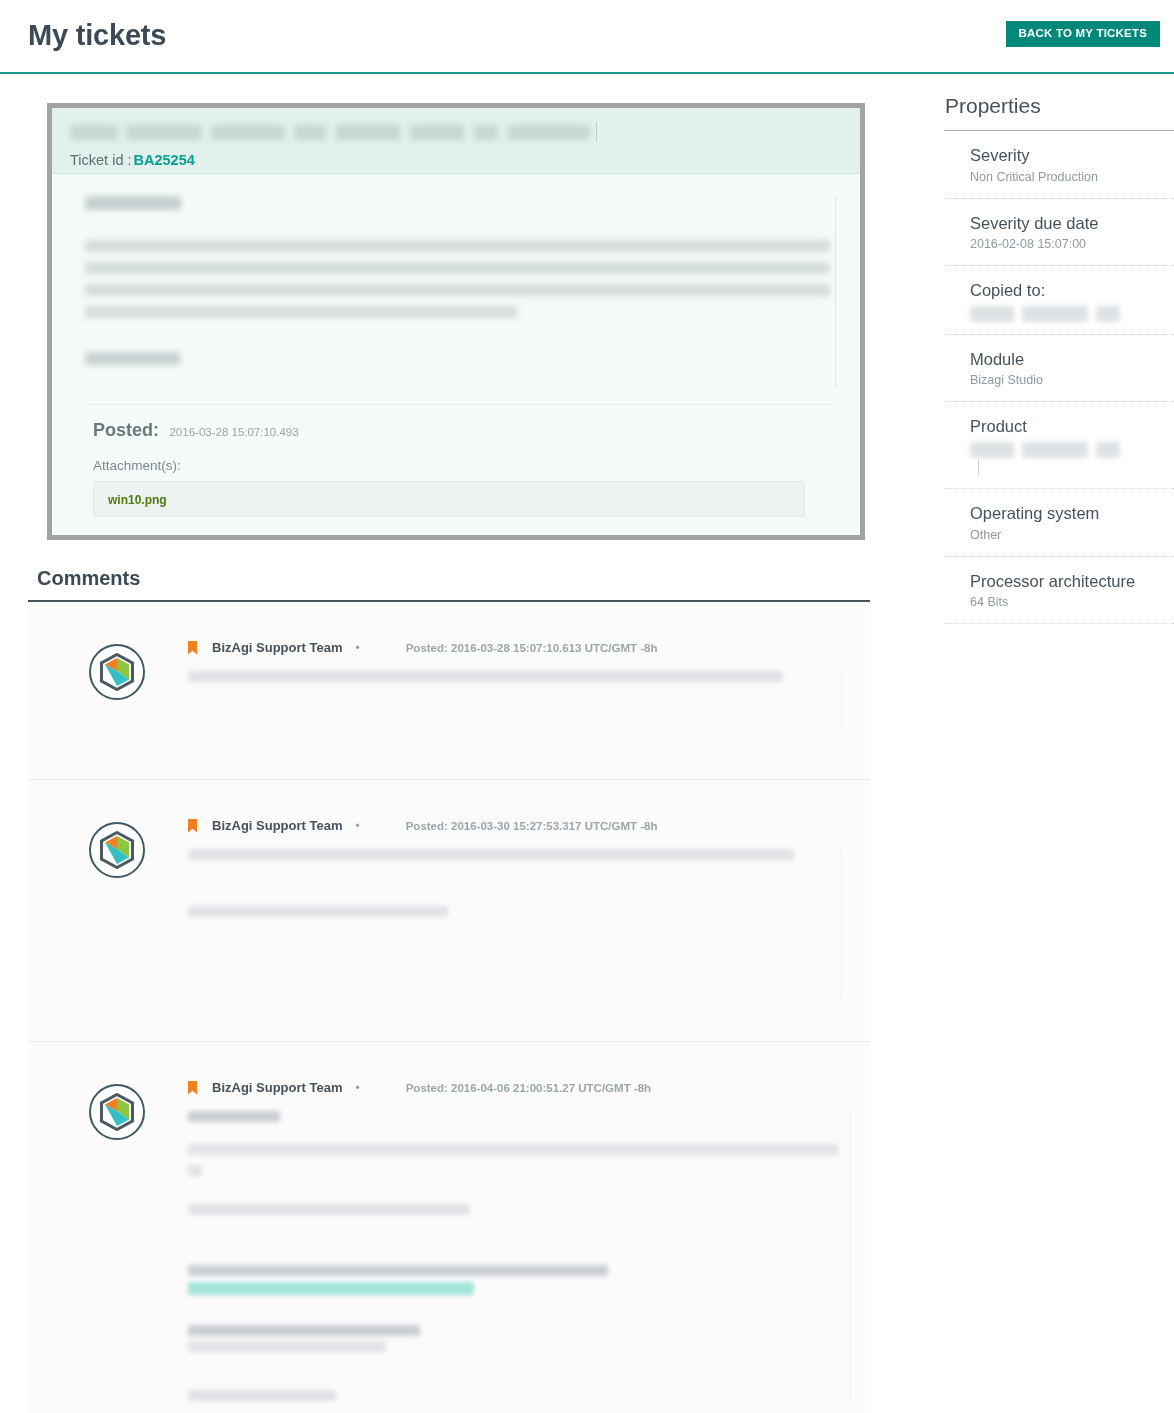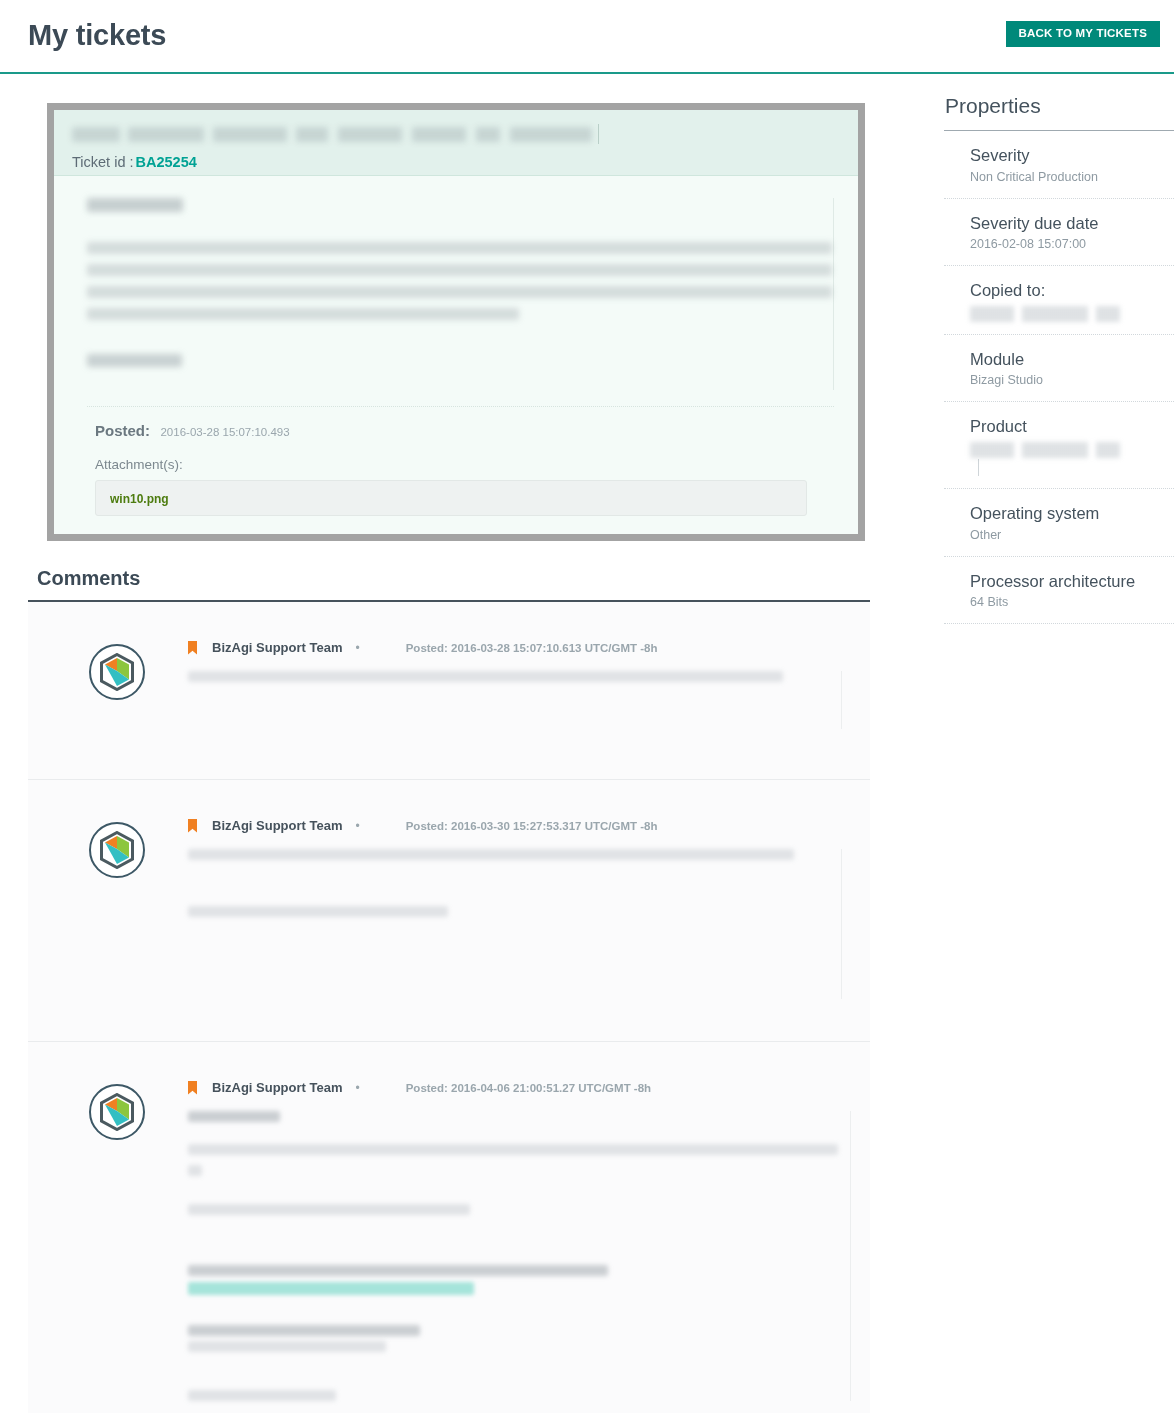--- a/index.html
+++ b/index.html
@@ -59,21 +59,21 @@
     position: relative;
     width: 1174px;
   }
 
   
   .ticket-card {
     position: absolute;
     left: 47px;
     top: 29px;
     width: 818px;
-    border: 7px solid #a3a3a3;
+    border: 5px solid #a3a3a3;
     background: #f4fbf8;
   }
   .ticket-card-head {
     background: #e2f1ec;
     border-bottom: 1px solid #cfe6dd;
     padding: 14px 18px 12px 18px;
     height: 66px;
   }
   .ticket-title-redacted {
     display: inline-block;
@@ -133,21 +133,21 @@
   .redline.p3 { width: 745px; }
   .redline.p4 { width: 432px; margin-bottom: 34px; }
   .redline.sig { height: 13px; width: 95px; margin-bottom: 4px; background: rgba(110,122,132,0.32); }
 
   .ticket-meta {
     border-top: 1px dotted #d7e4df;
     margin: 16px 0 0 0;
     padding: 15px 0 0 8px;
   }
   .posted-label {
-    font-size: 15px;
+    font-size: 18px;
     color: #6b7880;
     font-weight: 700;
     margin-top: 48px;
   }
   .posted-value {
     font-size: 11.5px;
     color: #9aa6ad;
     margin-left: 6px;
   }
   .attach-label {

